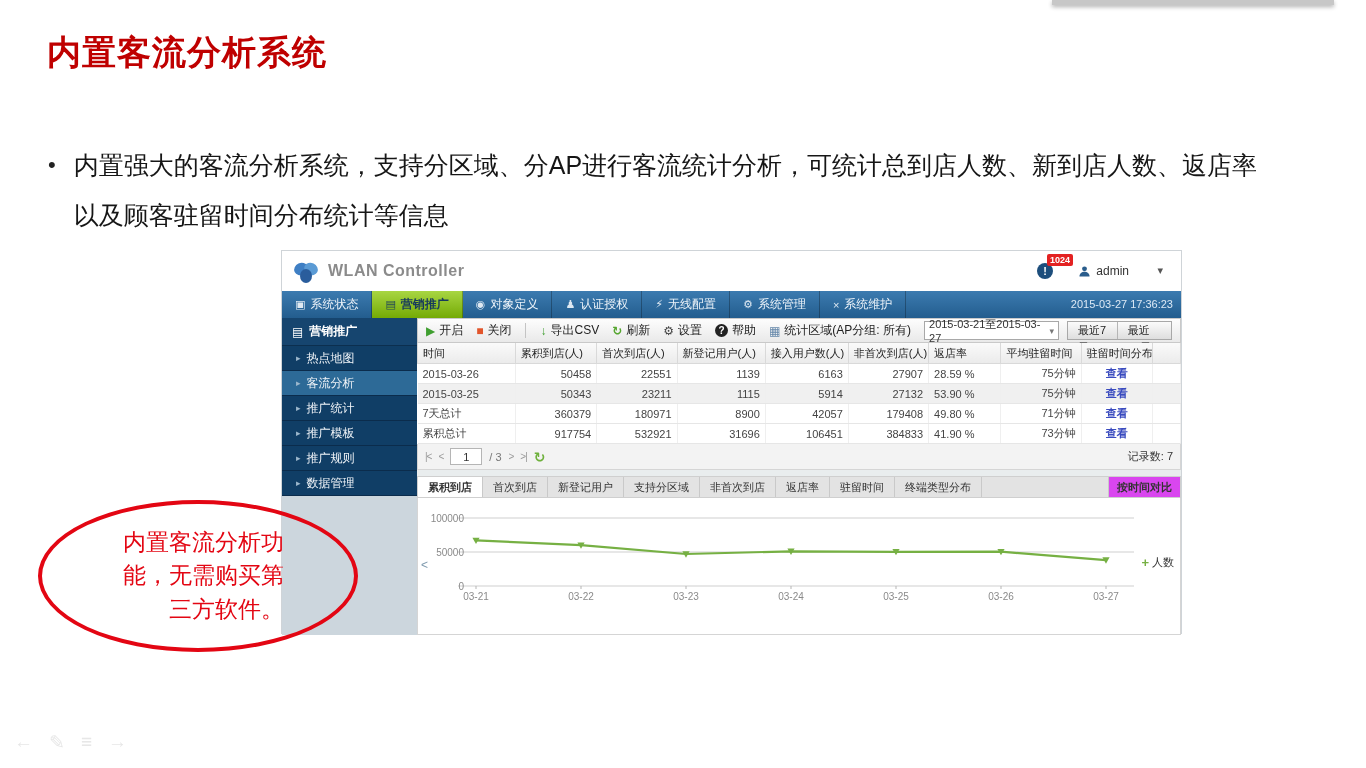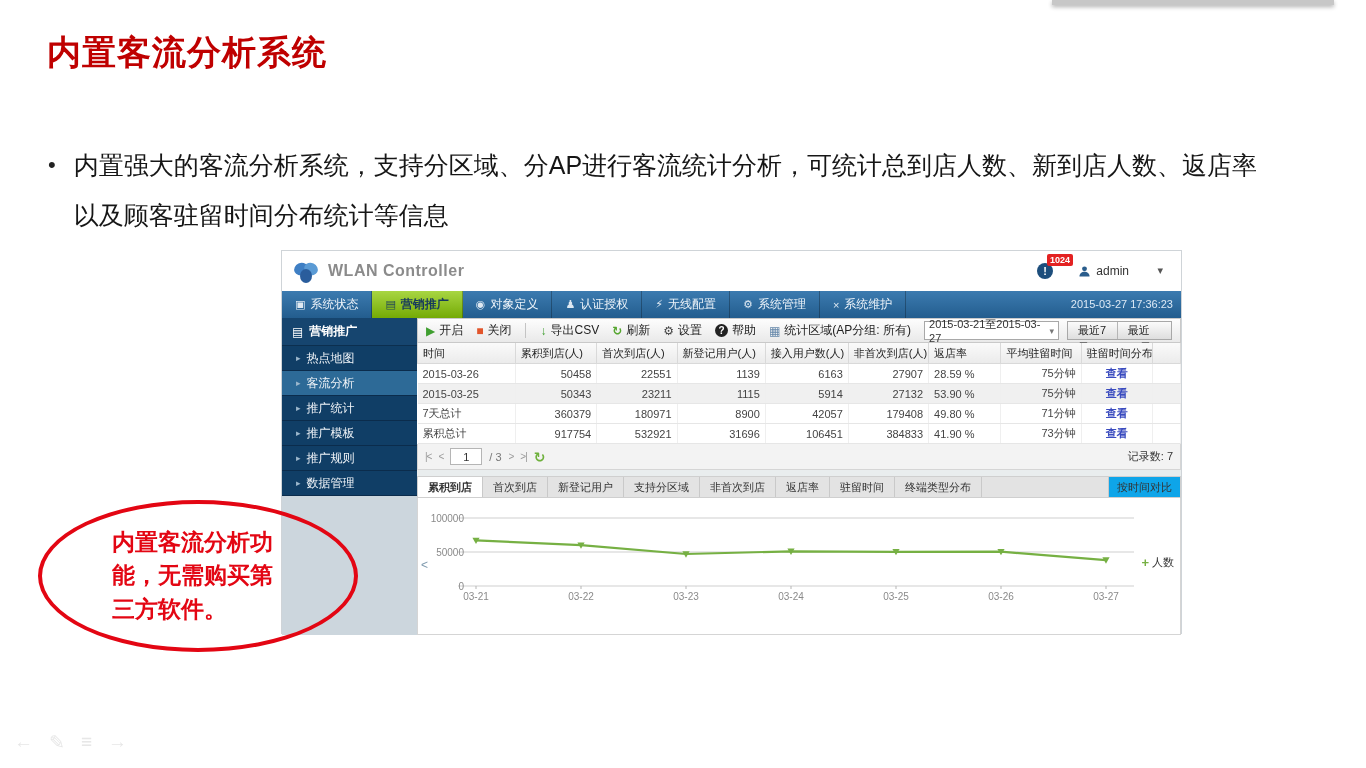--- a/index.html
+++ b/index.html
@@ -64,30 +64,30 @@
   .pager{height:26px;background:#f3f3f3;border:1px solid #d5d5d5;border-top:none;box-sizing:border-box;display:flex;align-items:center;gap:7px;padding:0 7px;font-size:11px;color:#777;}
   .pg-btn{cursor:pointer;font-size:10px;color:#9a9a9a;letter-spacing:-1px;}
   .pg-input{width:30px;height:15px;border:1px solid #b5b5b5;font-size:11px;text-align:center;color:#333;padding:0;}
   .pg-refresh{color:#6fb13d;font-size:14px;font-weight:bold;cursor:pointer;}
   .pg-records{margin-left:auto;color:#333;}
 
   .gap{height:6px;}
   .stat-tabs{height:22px;background:#e3e3e3;border:1px solid #cfcfcf;box-sizing:border-box;display:flex;font-size:11px;color:#333;}
   .stat-tab{padding:0 10px;line-height:20px;border-right:1px solid #c9c9c9;cursor:pointer;white-space:nowrap;}
   .stat-tab.active{background:#fff;font-weight:bold;}
-  .compare-btn{margin-left:auto;padding:0 8px;line-height:20px;border-left:1px solid #c9c9c9;background:#0ea5e9;cursor:pointer;white-space:nowrap;}
+  .compare-btn{margin-left:auto;padding:0 8px;line-height:20px;border-left:1px solid #c9c9c9;background:#d946ef;cursor:pointer;white-space:nowrap;font-weight:bold;}
 
   .chart-panel{flex:1;background:#fff;border:1px solid #d5d5d5;border-top:none;box-sizing:border-box;position:relative;}
   .chart-prev{position:absolute;left:3px;top:44%;color:#7d99ad;font-size:12px;cursor:pointer;}
   .legend{position:absolute;right:6px;top:42%;display:flex;align-items:center;gap:3px;font-size:11px;color:#333;}
   .legend-mark{font-weight:bold;font-size:13px;}
 
   
   .callout{position:absolute;left:38px;top:500px;width:320px;height:152px;border:4px solid #e30613;border-radius:50%;box-sizing:border-box;display:flex;align-items:center;justify-content:center;z-index:5;background:transparent;}
-  .callout-text{width:172px;font-size:23px;font-weight:bold;color:#e30613;text-align:left;line-height:1.45;word-break:break-all;}
+  .callout-text{width:172px;font-size:23px;font-weight:normal;color:#e30613;text-align:right;line-height:1.45;word-break:break-all;}
 
   
   .ss-controls{position:absolute;left:14px;bottom:14px;display:flex;gap:16px;color:#e7e7e7;font-size:19px;}
   .ss-controls span{cursor:pointer;}
 </style>
 </head>
 <body>
 
 <div class="slide">
   <div class="top-strip"></div>

